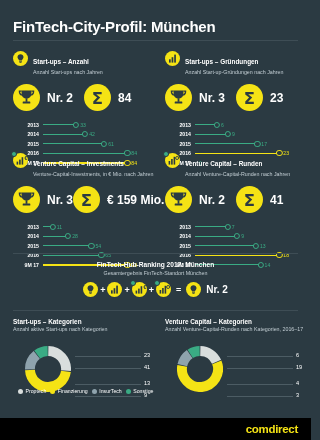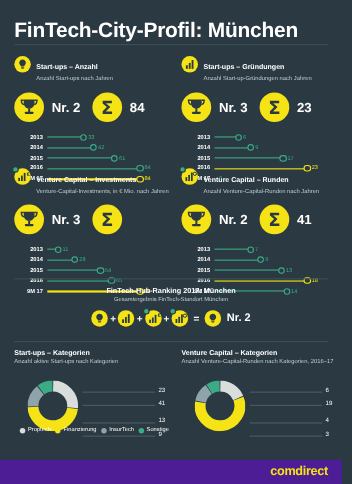--- a/index.html
+++ b/index.html
@@ -7,21 +7,21 @@
   body {
     background:#2b3a42;
     font-family:"Liberation Sans", sans-serif;
     color:#ffffff;
     overflow:hidden;
     position:relative;
   }
   
   .title {
     position:absolute; left:13px; top:18px;
-    font-size:19px; font-weight:bold; letter-spacing:-0.2px;
+    font-size:15px; font-weight:bold; letter-spacing:-0.2px;
     color:#ffffff; white-space:nowrap;
   }
   .hr { position:absolute; left:13px; width:285px; height:1px; background:#3e4d55; }
 
   
   .panel { position:absolute; width:141px; }
   .panel.r { left:165px; }
   .panel.l { left:13px; }
 
   .p-head { display:flex; align-items:flex-start; gap:5px; }
@@ -87,21 +87,21 @@
   .ldr { position:absolute; height:1px; background:#4c5c64; }
   .ldrv { position:absolute; font-size:5.6px; color:#ffffff; font-weight:normal; }
 
   
   .legend { position:absolute; display:flex; align-items:center; gap:4px; }
   .lg-item { display:flex; align-items:center; gap:2.5px; }
   .lg-sw { width:5px; height:5px; border-radius:50%; }
   .lg-lb { font-size:5.2px; color:#ffffff; white-space:nowrap; }
 
   
-  .footer { position:absolute; left:0; bottom:0; width:311px; height:22px; background:#4c1d95; }
+  .footer { position:absolute; left:0; bottom:0; width:311px; height:22px; background:#000000; }
   .brand {
     position:absolute; right:13px; bottom:5px;
     font-size:11.5px; font-weight:bold; color:#f5e315; letter-spacing:-0.3px;
   }
 </style>
 </head>
 <body>
 
 <div class="title">FinTech-City-Profil: München</div>
 <div class="hr" style="top:40px"></div>
@@ -280,20 +280,21 @@
                <rect x="9.7" y="17.6" width="7.6" height="2.0" rx="0.4" fill="#2b3a42"></rect>
               </svg>
       </span>
           <span class="kpi-val">Nr. 3</span>
           <span class="kpi-sep"></span>
           <span class="kpi-badge">
         <svg width="27" height="27" viewBox="0 0 27 27">
                <text x="13.5" y="19.8" text-anchor="middle" font-size="16.5" font-family="DejaVu Sans, sans-serif" font-weight="bold" fill="#2b3a42">Σ</text>
               </svg>
       </span>
+          <span class="kpi-val">€ 159 Mio.</span>
         </div>
     <div class="lolli">
       <div class="lrow ">
             <span class="lyear">2013</span>
             <span class="ltrack">
               <span class="lbar" style="width:8.893617021276595%; background:#3aab84"></span>
               <span class="lknob" style="left:8.893617021276595%"></span>
               <span class="lval" style="left:calc(8.893617021276595% + 4px)">11</span>
             </span>
           </div>

